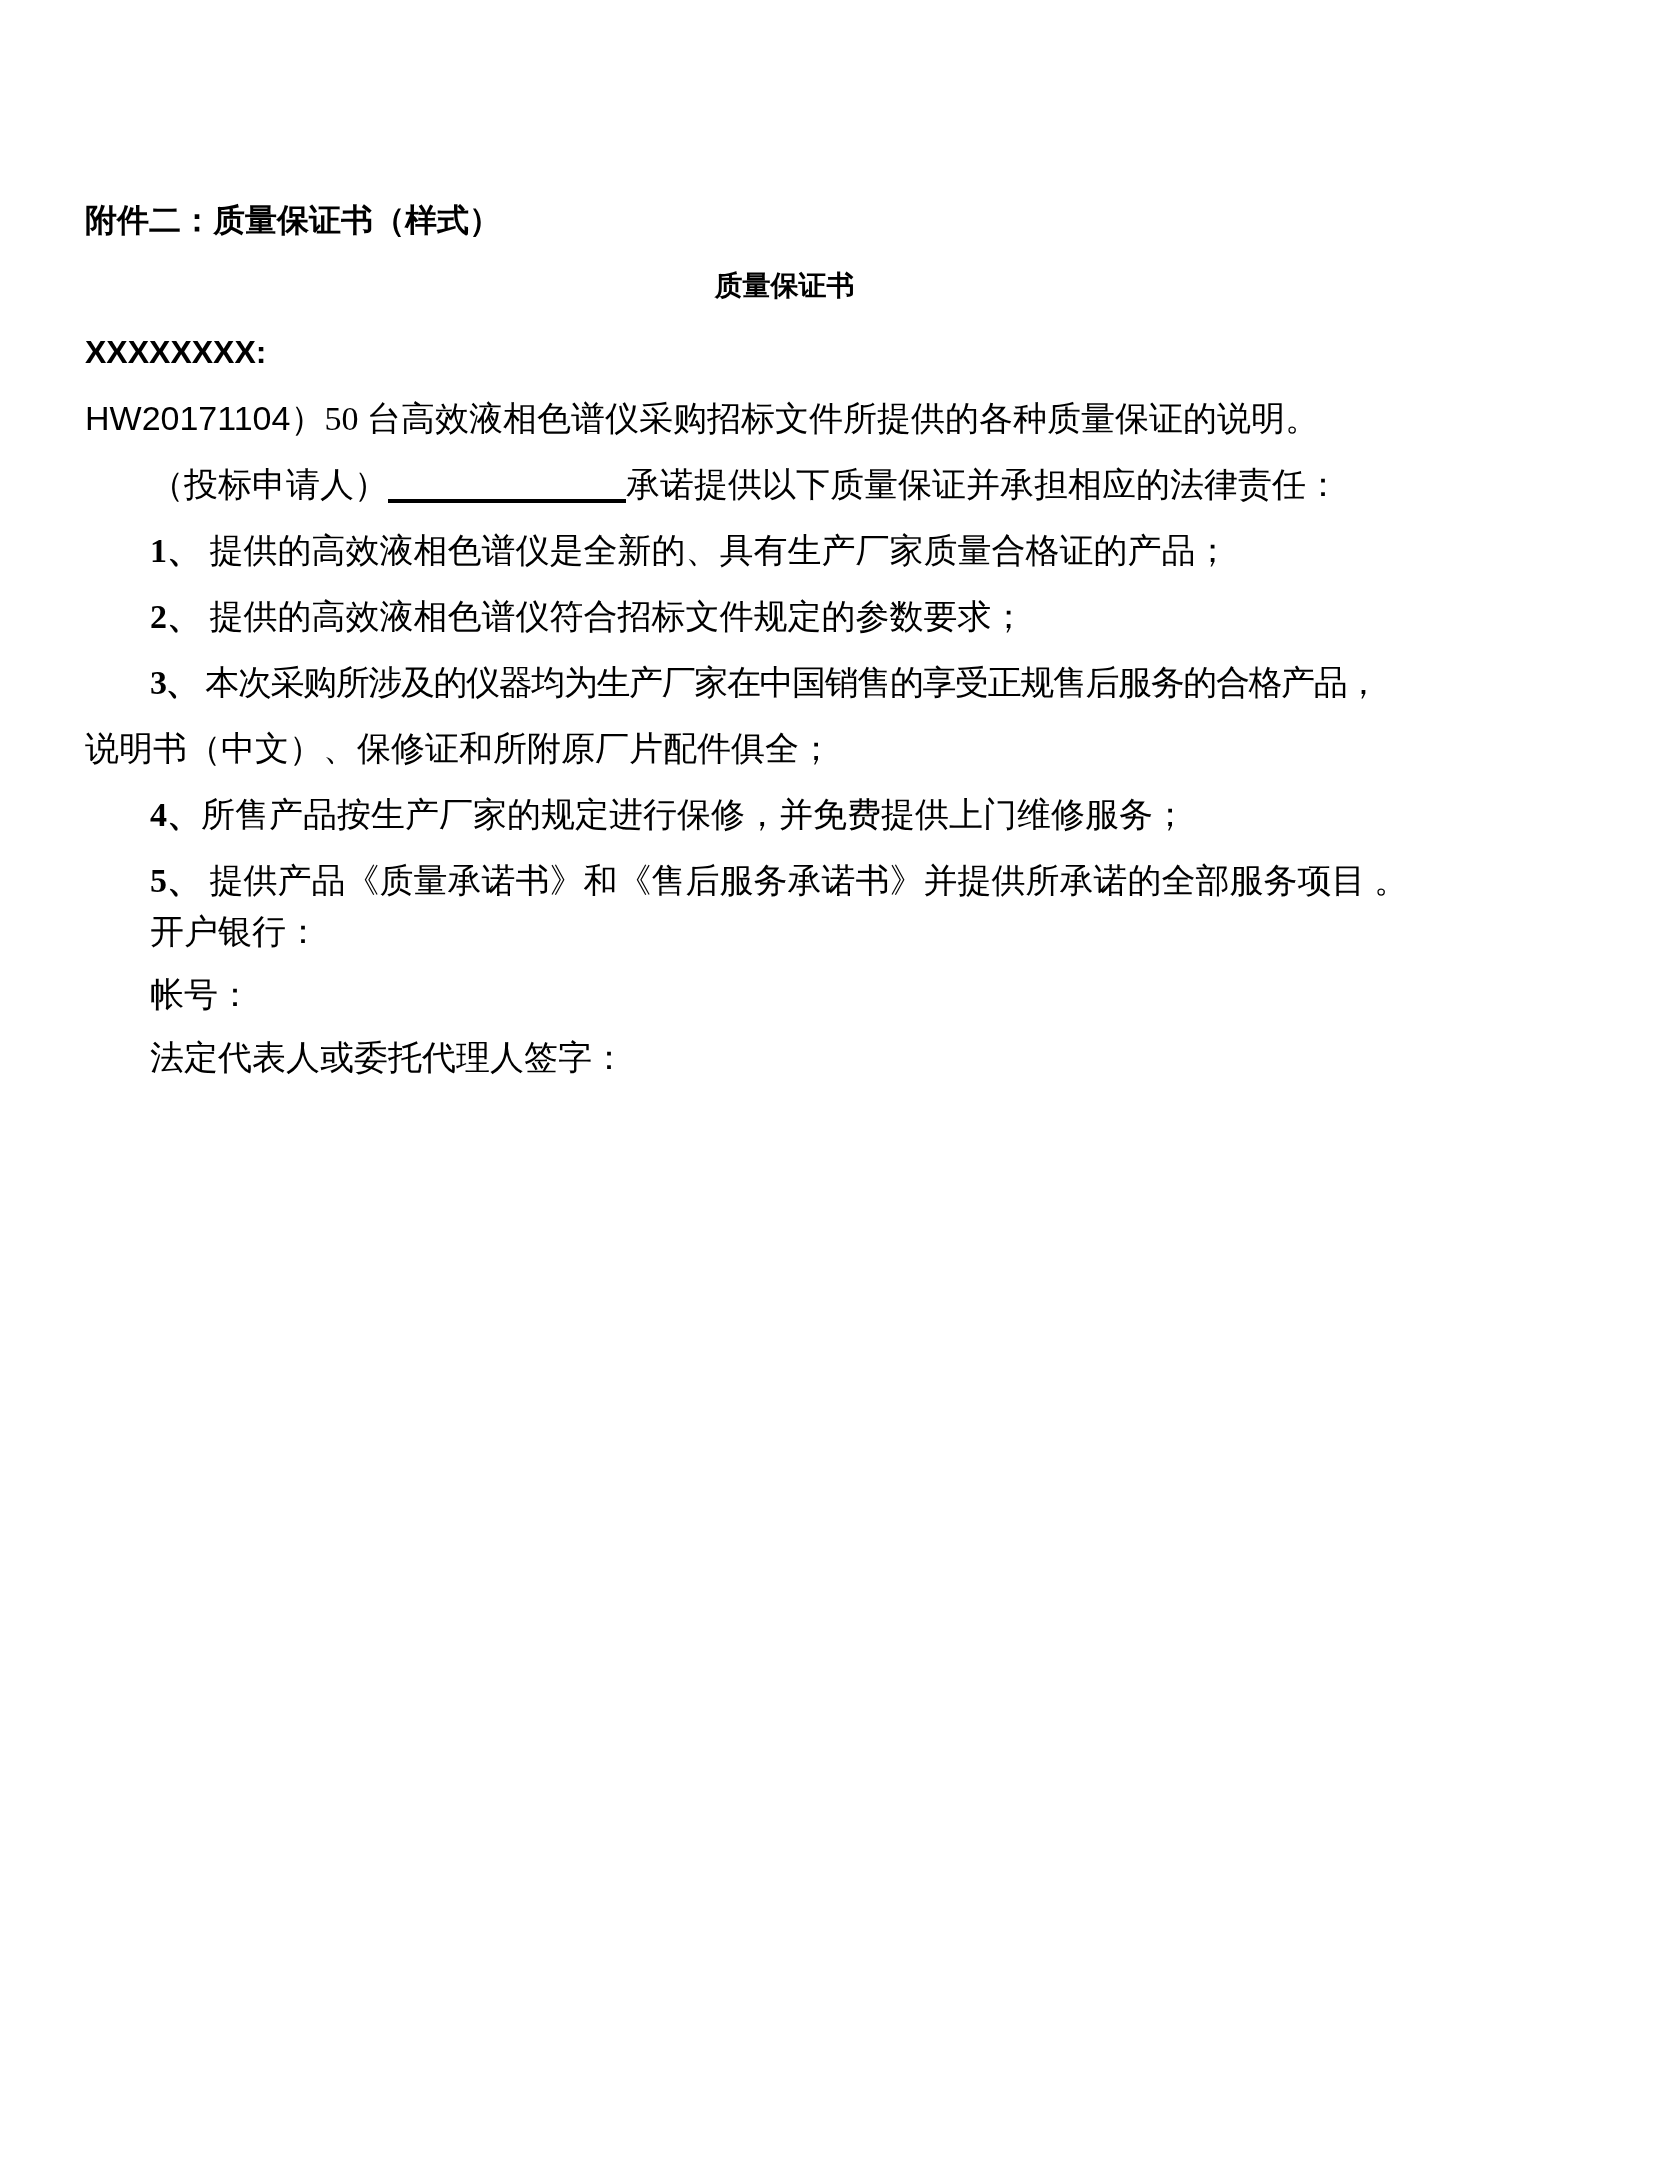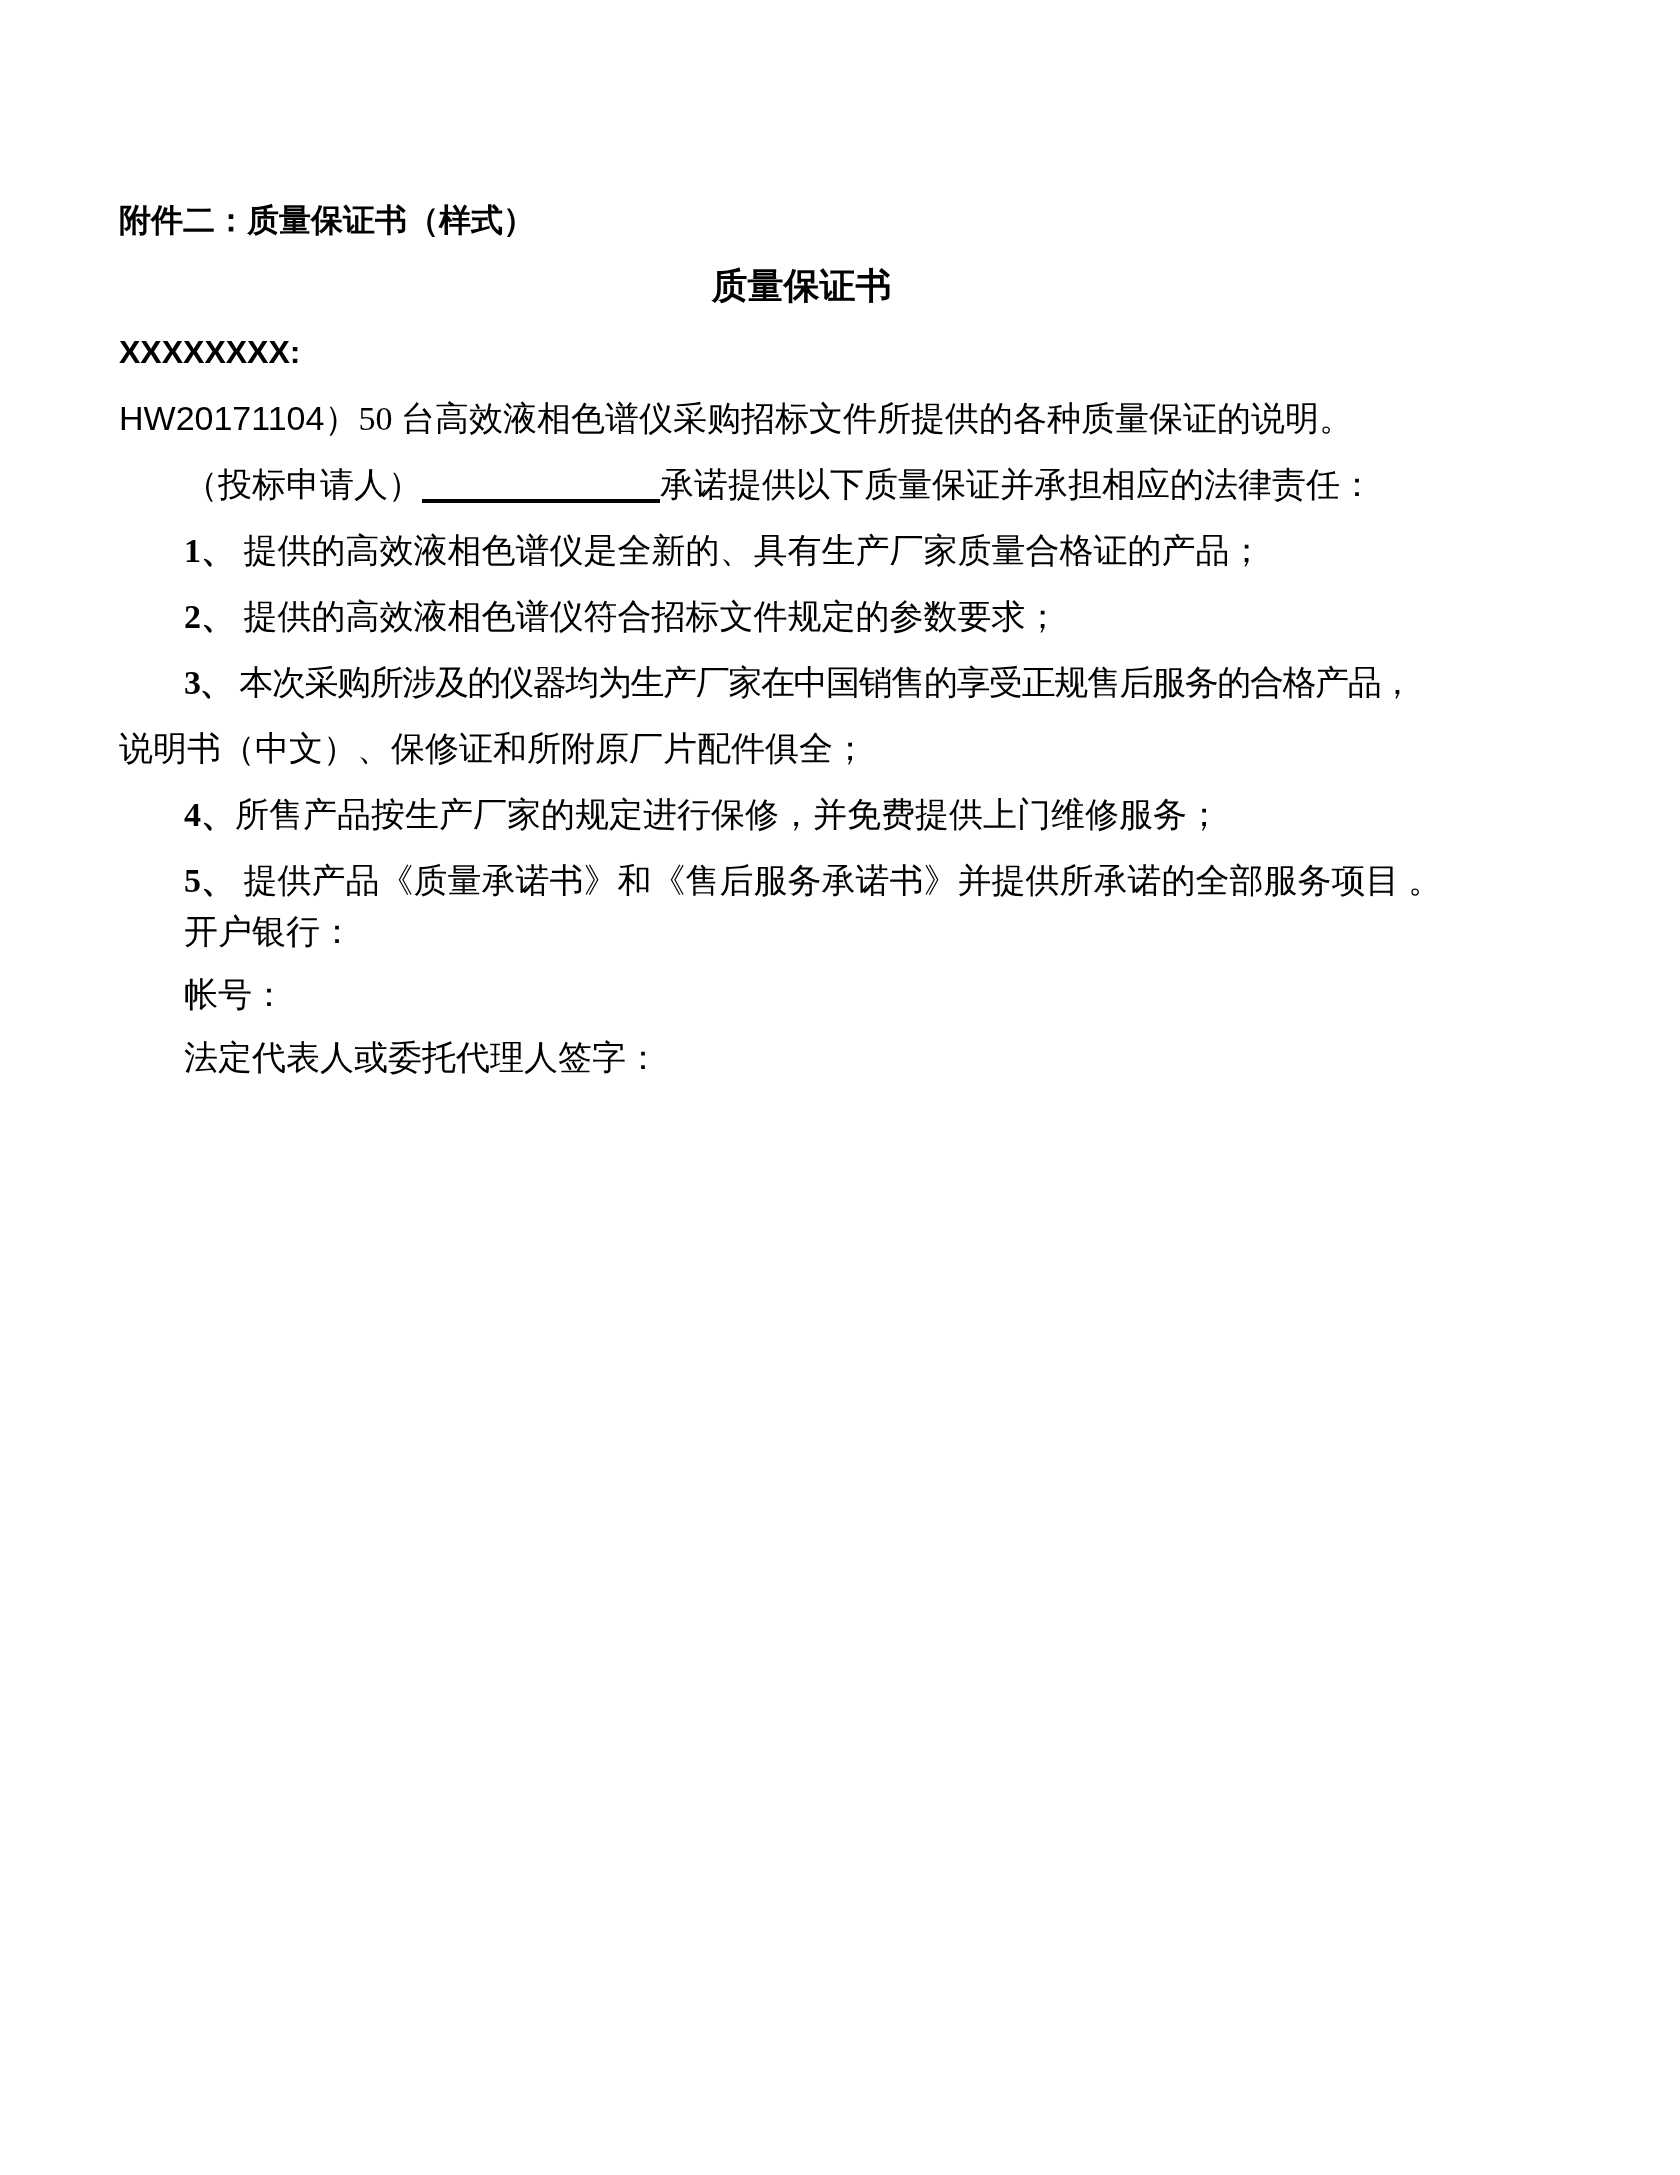--- a/index.html
+++ b/index.html
@@ -3,28 +3,28 @@
 <meta charset="utf-8">
 <style>
   * { box-sizing: border-box; }
   html, body { margin: 0; padding: 0; background: #ffffff; }
   .page {
     position: relative;
     width: 1680px;
     height: 2148px;
     background: #ffffff;
     color: #000000;
-    padding: 187px 196px 0 119px;
+    padding: 187px 196px 0 85px;
     font-family: "Liberation Serif", "DejaVu Serif", serif;
     font-size: 34px;
     overflow: hidden;
   }
   .line { line-height: 66px; white-space: nowrap; }
   .heading { font-weight: bold; font-size: 32px; }
-  .title { text-align: center; font-weight: bold; font-size: 36px; }
+  .title { text-align: center; font-weight: bold; font-size: 28px; }
   .latin { font-family: "Liberation Sans", "DejaVu Sans", sans-serif; }
   .salutation { font-size: 32px; font-weight: bold; }
   .indent { padding-left: 65px; }
   .tight { letter-spacing: -1.4px; }
   .num { font-weight: bold; }
   .blank {
     display: inline-block;
     height: 9px;
     border-bottom: 4.5px solid #000000;
     vertical-align: -7.2px;

